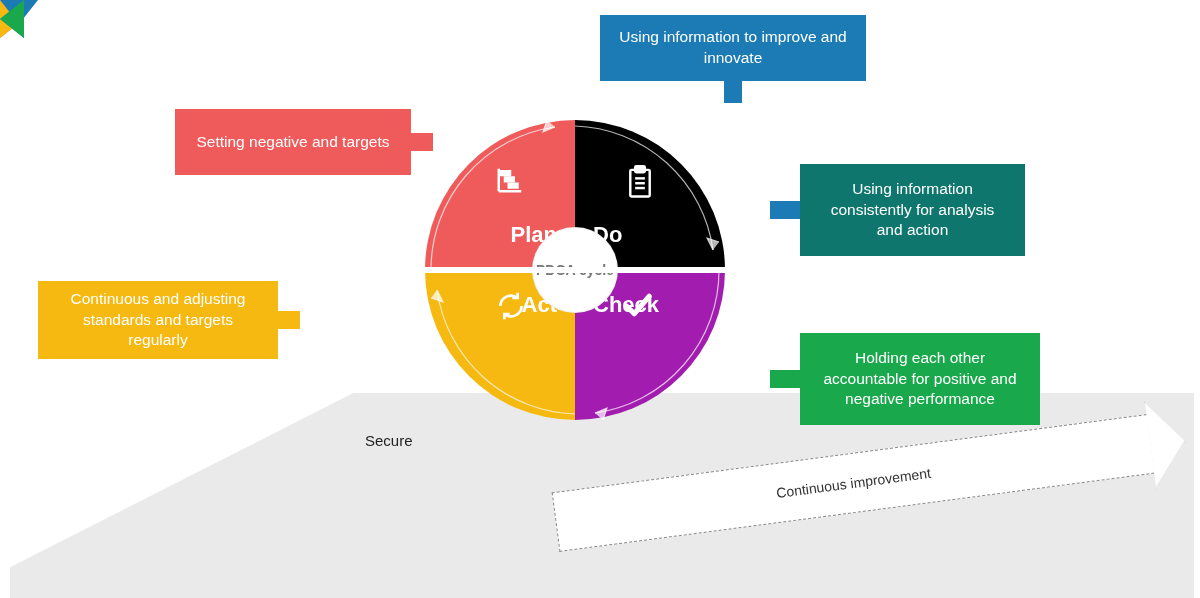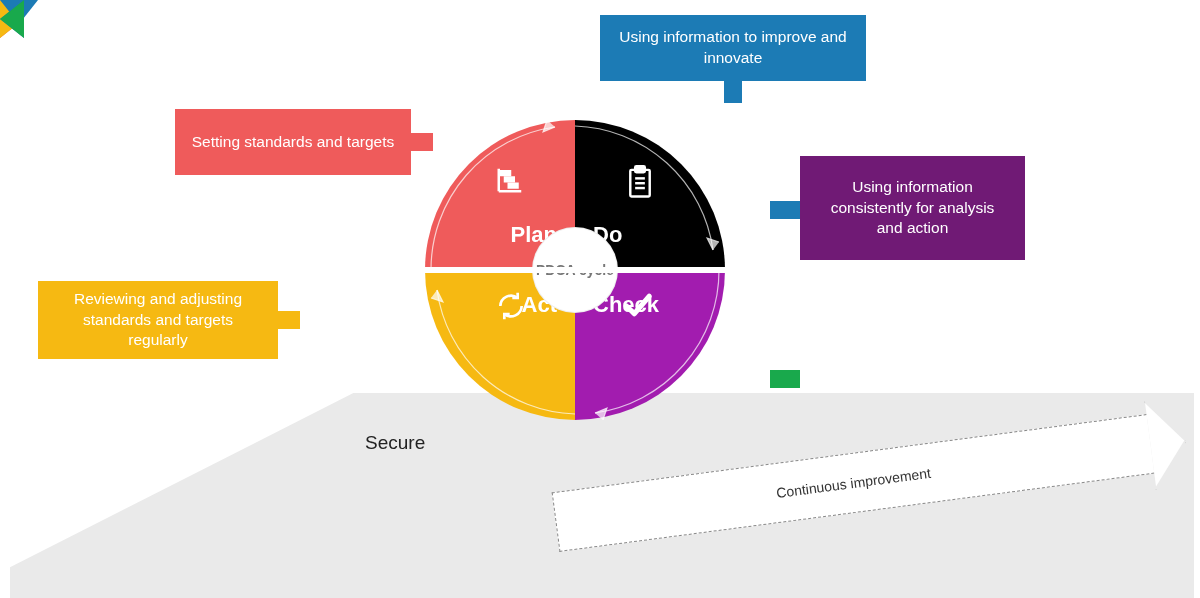--- a/index.html
+++ b/index.html
@@ -2,21 +2,21 @@
 <html><head>
 <meta charset="utf-8">
 <style>
   html,body{margin:0;padding:0;width:1200px;height:598px;background:#fff;font-family:"Segoe UI",Arial,sans-serif;overflow:hidden}
   .stage{position:relative;width:1200px;height:598px}
 
   
   .ground{position:absolute;left:10px;bottom:0;width:1184px;height:205px;background:#eaeaea;
     clip-path:polygon(29% 0,100% 0,100% 100%,0 100%,0 85%);}
     
-  .secure-label{position:absolute;left:365px;top:432px;font-size:19px;color:#222}
+  .secure-label{position:absolute;left:365px;top:432px;font-size:15px;color:#222}
 
   
   .ci-arrow{position:absolute;left:553px;top:453px;width:600px;height:60px;transform:rotate(-7.5deg);
     border:1.5px dashed #888;border-right:none;box-sizing:border-box;background:#fff;}
   .ci-arrow::after{content:"";position:absolute;right:-34px;top:-12px;width:0;height:0;
     border-top:42px solid transparent;border-bottom:42px solid transparent;border-left:34px solid #fff;}
   .ci-arrow-border{position:absolute;right:-36px;top:-14px;width:36px;height:88px;border:1.5px dashed #888;border-left:none;
     clip-path:polygon(0 0,100% 50%,0 100%);}
   .ci-text{position:absolute;left:0;right:0;top:50%;transform:translateY(-50%);text-align:center;font-size:14px;color:#333}
 
@@ -42,21 +42,21 @@
   .cycle::before{content:"";position:absolute;left:50%;top:0;width:6px;height:100%;background:#fff;transform:translateX(-50%)}
   .cycle::after{content:"";position:absolute;top:50%;left:0;height:6px;width:100%;background:#fff;transform:translateY(-50%)}
 
   .hub{position:absolute;left:50%;top:50%;width:84px;height:84px;border-radius:50%;background:#fff;transform:translate(-50%,-50%);
     display:flex;align-items:center;justify-content:center;text-align:center;color:#777;font-weight:600;font-size:14px;line-height:1.2;box-shadow:0 0 0 1px #eee}
 
   
   .box{position:absolute;color:#fff;font-size:15.5px;line-height:1.35;display:flex;align-items:center;justify-content:center;text-align:center;padding:18px 16px;box-sizing:border-box}
   .b-plan{left:175px;top:109px;width:236px;height:66px;background:#ef5b5b}
   .b-do-t{left:600px;top:15px;width:266px;height:66px;background:#1c7bb5}
-  .b-do-r{left:800px;top:156px;width:225px;height:104px;background:#701a75}
+  .b-do-r{left:800px;top:164px;width:225px;height:92px;background:#0f766e}
   .b-check{left:800px;top:333px;width:240px;height:92px;background:#19a94c}
   .b-act{left:38px;top:281px;width:240px;height:78px;background:#f6b912}
 
   
   .arrow{position:absolute}
   .arr-r{width:0;height:0;border-top:19px solid transparent;border-bottom:19px solid transparent}
   .arr-l{width:0;height:0;border-top:19px solid transparent;border-bottom:19px solid transparent}
   .arr-d{width:0;height:0;border-left:19px solid transparent;border-right:19px solid transparent}
   .stem-h{position:absolute;height:18px}
   .stem-v{position:absolute;width:18px}
@@ -140,30 +140,33 @@
           <polyline points="130 7 118 12 122 0" fill="rgba(255,255,255,0.7)"></polyline>
       </g>
     </svg>
 
     <div class="hub">
         <span>PDCA cycle</span>
       </div>
   </div>
 
   <div class="box b-plan">
-      <span>Setting standards and targets</span>
+      <span>Setting negative and targets</span>
     </div>
   <div class="box b-do-t">
       <span>Using information to improve and innovate</span>
     </div>
   <div class="box b-do-r">
       <span>Using information consistently for analysis and action</span>
     </div>
+  <div class="box b-check">
+      <span>Holding each other accountable for positive and negative performance</span>
+    </div>
   <div class="box b-act">
-      <span>Reviewing and adjusting standards and targets regularly</span>
+      <span>Continuous and adjusting standards and targets regularly</span>
     </div>
 
   <div class="arrow a-plan">
       <div class="stem-h"></div>
       <div class="arr-r"></div>
     </div>
   <div class="arrow a-act">
       <div class="stem-h"></div>
       <div class="arr-r"></div>
     </div>

